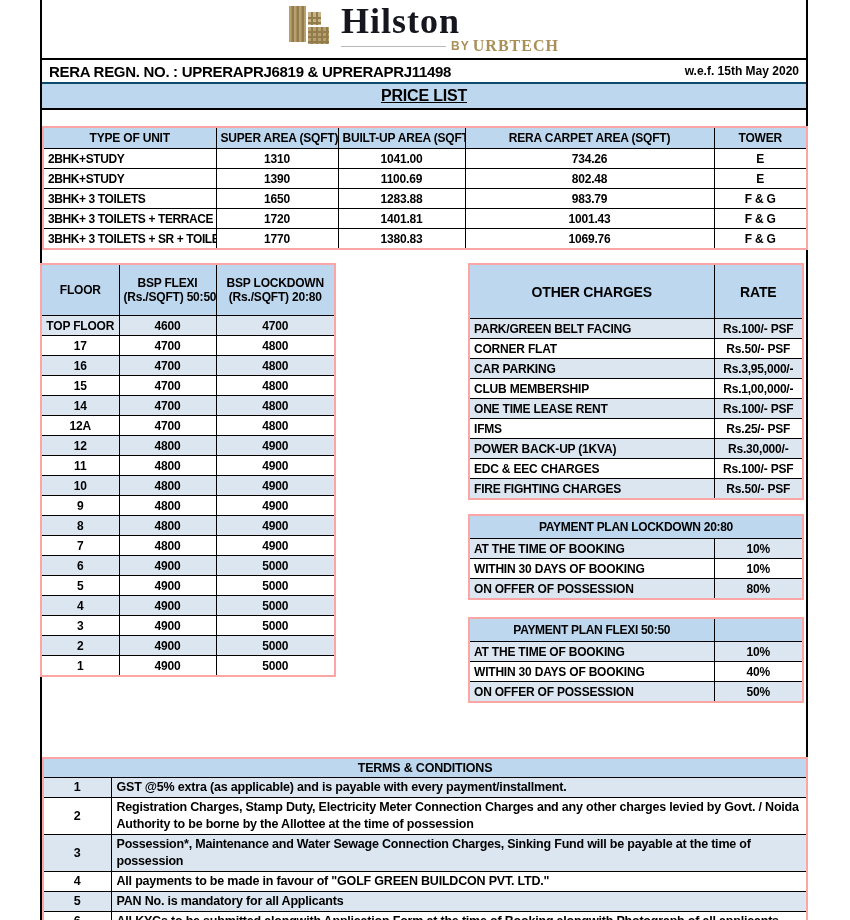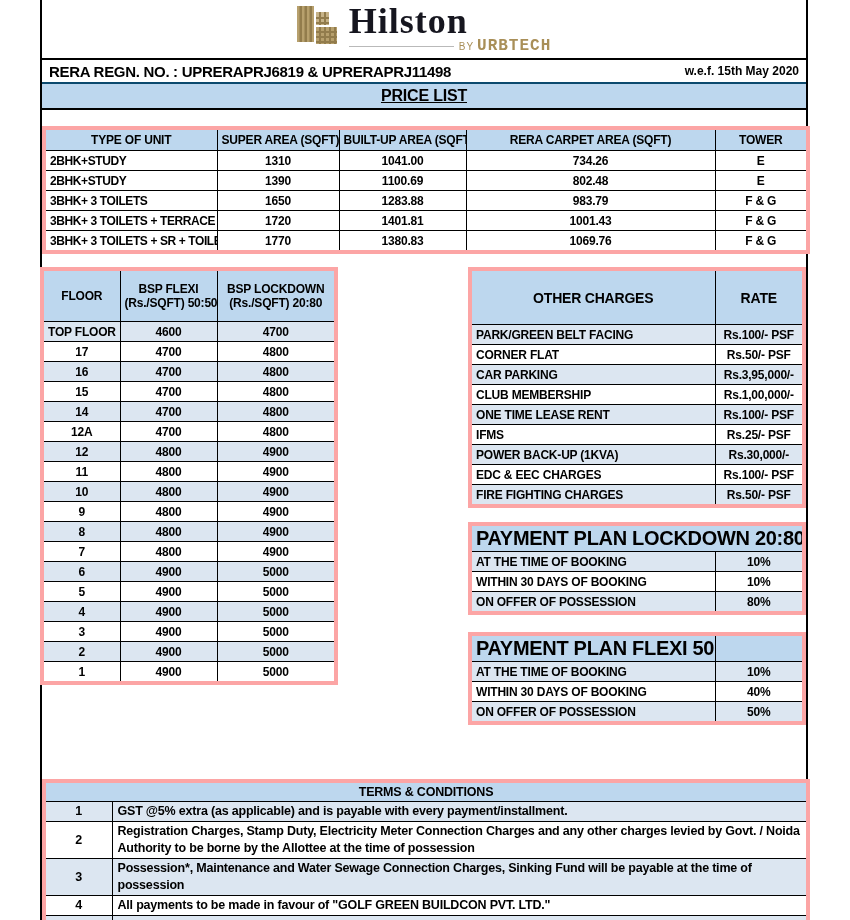--- a/index.html
+++ b/index.html
@@ -15,22 +15,22 @@
   }
   
   .logo-row { height:58px; display:flex; align-items:center; justify-content:center; }
   .logo-wrap { display:flex; align-items:flex-start; gap:8px; }
   .logo-text h1 {
     margin:0; font-family:"Liberation Serif", serif; font-weight:bold;
     font-size:36px; line-height:36px; color:#16161f; letter-spacing:1px;
   }
   .byline { display:flex; align-items:center; justify-content:flex-end; margin-top:-2px; }
   .byline-line { width:105px; height:1px; background:#b9b9b9; margin-right:5px; }
-  .by-prefix { font-size:10px; color:#a98f58; font-weight:normal; letter-spacing:1px; margin-right:3px;text-align:center; }
-  .by-brand { font-family:Liberation Mono, monospace; font-size:16px; font-weight:bold; color:#a98f58; letter-spacing:1px; }
+  .by-prefix { font-size:12px; color:#a98f58; font-weight:bold; letter-spacing:1px; margin-right:3px;text-align:center; }
+  .by-brand { font-family:Liberation Serif, serif; font-size:16px; font-weight:bold; color:#a98f58; letter-spacing:1px; }
   
   .rera-row {
     display:flex; justify-content:space-between; align-items:center;
     border-top:2px solid #000; border-bottom:2px solid #0c4a6e;
     padding:2px 7px; height:18px;
   }
   .rera-left { font-size:15px; font-weight:bold; letter-spacing:-0.3px; }
   .rera-right { font-size:12px; font-weight:bold; }
   .title-band {
     background:var(--band); text-align:center; font-size:16px; font-weight:bold;
@@ -39,21 +39,21 @@
   .spacer16 { height:16px; } .spacer13 { height:13px; }
   .spacer14 { height:14px; } .spacer17 { height:17px; } .spacer54 { height:54px; }
   
   table { border-collapse:collapse; table-layout:fixed; }
   th, td {
     border:1px solid #000; font-weight:bold; font-size:12px;
     letter-spacing:-0.2px; padding:1px 4px; overflow:hidden; white-space:nowrap;
   }
   th { background:var(--band); text-align:center; }
   tr.alt td { background:var(--altrow); }
-  table.outer2 { border:4px solid #fca5a5; }
+  table.outer2 { border:2px solid #fca5a5; }
   
   .unit-table { width:100%; }
   .unit-table th { height:18px; }
   .unit-table td { height:17px; text-align:center; }
   .unit-table td:first-child { text-align:left; letter-spacing:-0.4px; }
   .unit-table col.c0{width:173px} .unit-table col.c1{width:122px}
   .unit-table col.c2{width:127px} .unit-table col.c3{width:249px}
   .unit-table col.c4{width:93px}
   
   .columns { display:flex; align-items:flex-start; }
@@ -63,21 +63,21 @@
   .bsp-table td { height:17px; text-align:center; }
   .bsp-table col.c0{width:78px} .bsp-table col.c1{width:97px} .bsp-table col.c2{width:119px}
   .right-stack { margin-left:auto; width:334px; margin-right:4px; }
   .other-table { width:100%; }
   .other-table th { height:51px; font-size:14px; }
   .other-table td { height:17px; }
   .other-table td:first-child { text-align:left; }
   .other-table td:last-child { text-align:center; }
   .other-table col.c0{width:245px} .other-table col.c1{width:89px}
   .pay-table { width:100%; }
-  .pay-table th { height:20px; font-size:20px; letter-spacing:-0.3px; }
+  .pay-table th { height:20px; font-size:12px; letter-spacing:-0.3px; }
   .pay-table td { height:17px; }
   .pay-table td:first-child { text-align:left; }
   .pay-table td:last-child { text-align:center;margin-top:16px; }
   .pay-table col.c0{width:245px} .pay-table col.c1{width:89px}
   
   .terms-table { width:100%; border-bottom:3px solid #000; }
   .terms-table th { height:16px; font-size:12.5px; }
   .terms-table td { white-space:normal; font-size:12.5px; line-height:17px; padding:1px 5px; }
   .terms-table td:first-child { text-align:center; vertical-align:middle; }
   .terms-table col.c0{width:68px} .terms-table col.c1{width:696px}

